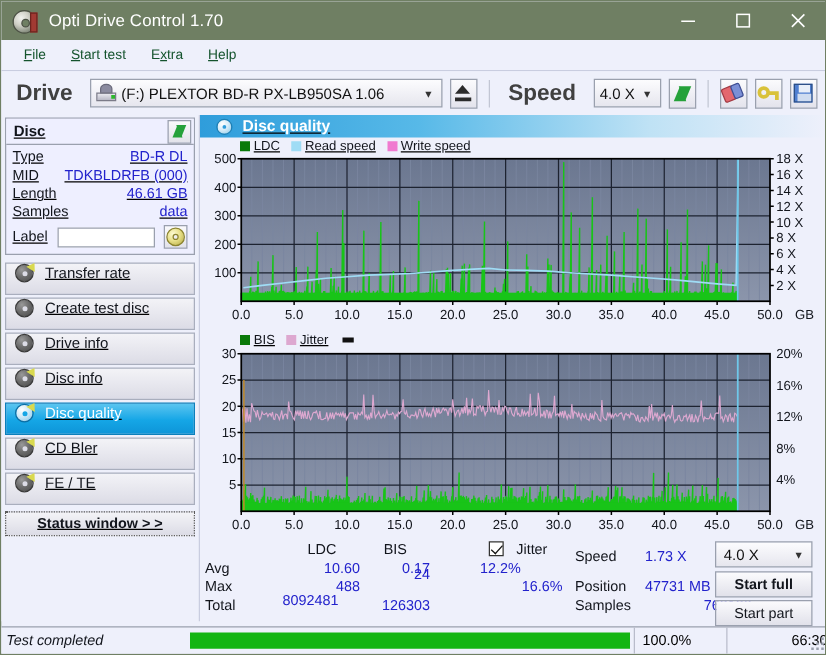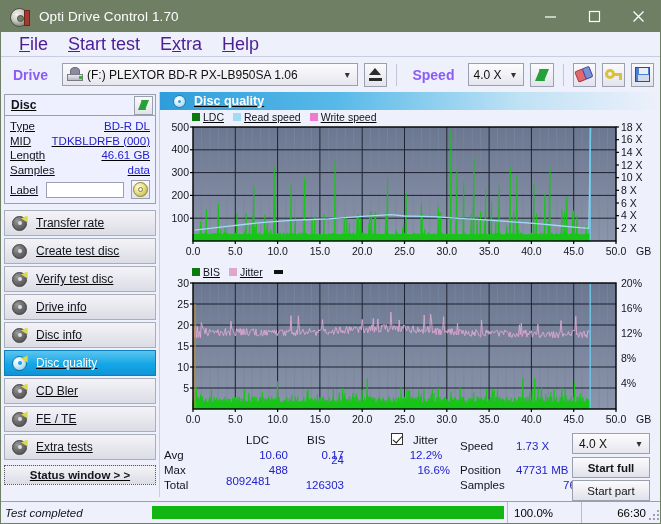--- a/index.html
+++ b/index.html
@@ -25,25 +25,25 @@
   }
   .tb-red{position:absolute;left:15px;top:3px;width:4px;height:14px;background:#a23a33;border:1px solid #6d241f;}
   .tb-title{font-size:13.5px;letter-spacing:.1px;}
   .wctrls{position:absolute;right:0;top:0;height:31px;display:flex;}
   .wbtn{width:44px;height:31px;display:flex;align-items:center;justify-content:center;
         color:#fff;font-size:14px;line-height:1;}
   .wbtn svg{display:block;}
   
   .menubar{height:24px;background:#eef0fb;display:flex;align-items:center;
            border-bottom:1px solid #c9cde0;padding-left:8px;}
-  .menuitem{font-size:18px;color:#4c1d95;padding:2px 10px;}
+  .menuitem{font-size:11px;color:#14532d;padding:2px 10px;}
   .menuitem u{text-decoration:underline;}
   
   .toolbar{height:35px;background:#eef0fb;display:flex;align-items:center;padding:0 6px;gap:6px;}
-  .tb-label{font-size:14px;font-weight:bold;color:#8b5cf6;margin:0 8px 0 6px;}
+  .tb-label{font-size:18px;font-weight:bold;color:#404040;margin:0 8px 0 6px;}
   .combo{
     height:23px;background:linear-gradient(#fcfcfe,#e6e6ee);border:1px solid #9aa0ae;
     display:flex;align-items:center;font-size:12px;color:#111;padding:0 0 0 4px;box-sizing:border-box;
   }
   .combo .cv{flex:1;white-space:nowrap;overflow:hidden;}
   .combo .arrow{width:20px;text-align:center;color:#333;font-size:10px;}
   #drive-combo{width:308px;}
   #speed-combo{width:58px;}
   .drv-icon{width:17px;height:15px;position:relative;margin-right:3px;}
   .drv-icon i{position:absolute;display:block;}
@@ -86,21 +86,21 @@
   .labelrow{display:flex;align-items:center;justify-content:space-between;margin-top:3px;}
   .labelrow .k{font-size:11.5px;color:#12151c;}
   .label-input{width:78px;height:16px;background:#fff;border:1px solid #9aa0ae;box-sizing:border-box;}
   .cdbtn{width:19px;height:19px;border:1px solid #9aa0ae;background:linear-gradient(#fafafc,#e2e2ea);
          display:flex;align-items:center;justify-content:center;box-sizing:border-box;}
   .mini-disc{width:13px;height:13px;border-radius:50%;
     background:radial-gradient(circle at 35% 32%,#fdfbd4 0%,#e8e08a 45%,#b3a93f 100%);border:1px solid #8c8430;position:relative;}
   .mini-disc:after{content:"";position:absolute;left:4px;top:4px;width:3px;height:3px;border-radius:50%;background:#eee;border:1px solid #8c8430;}
   .navlist{margin:6px 3px 0 3px;}
   .navitem{height:26px;margin-bottom:2px;border:1px solid #a9aebd;box-sizing:border-box;
-           background:linear-gradient(#f3f3f7,#dcdce6);display:flex;align-items:center;padding-left:7px;}
+           background:linear-gradient(#f3f3f7,#dcdce6);display:flex;align-items:flex-start;padding-left:7px;}
   .navitem.sel{background:linear-gradient(#5bc5f0,#15a6e6 55%,#0e95d8);border-color:#0b7fbb;}
   .navitem .nlab{font-size:12px;color:#12151c;margin-left:9px;}
   .navitem.sel .nlab{color:#fff;}
   .nicon{width:15px;height:15px;border-radius:50%;
     background:radial-gradient(circle at 35% 30%,#9a9a9a 0%,#6d6d6d 45%,#4a4a4a 100%);
     border:1px solid #3b3b3b;position:relative;box-sizing:border-box;flex:none;}
   .nicon:after{content:"";position:absolute;left:4.5px;top:4.5px;width:4px;height:4px;border-radius:50%;background:#dcdce6;}
   .navitem.sel .nicon{background:radial-gradient(circle at 35% 30%,#fff 0%,#cfe9f7 45%,#7fc2e4 100%);border-color:#0b6fa6;}
   .navitem.sel .nicon:after{background:#15a6e6;}
   .nicon b{position:absolute;right:-4px;top:-2px;width:0;height:0;border-left:4px solid transparent;
@@ -132,21 +132,21 @@
   .btn.b{font-weight:bold;}
   
   .statusbar{position:absolute;left:0;bottom:0;width:661px;height:22px;background:#eef0fb;
     border-top:1px solid #9aa0ae;box-sizing:border-box;display:flex;align-items:center;}
   .sb-cell{height:21px;display:flex;align-items:center;box-sizing:border-box;}
   .sb-text{width:148px;padding-left:4px;font-size:11.5px;color:#12151c;font-style:italic;}
   .sb-prog{width:358px;padding:0 3px;}
   .sb-prog .bar{width:100%;height:13px;background:#e3e3e8;border:0;}
   .sb-prog .fill{height:13px;background:#13b513;}
   .sb-pct{width:74px;border-left:1px solid #b9bccb;padding-left:6px;font-size:11.5px;}
-  .sb-time{flex:1;border-left:1px solid #b9bccb;justify-content:flex-end;padding-right:16px;font-size:11.5px;}
+  .sb-time{flex:1;border-left:1px solid #b9bccb;justify-content:flex-end;padding-right:0;font-size:11.5px;}
   .grip{position:absolute;right:3px;bottom:3px;width:10px;height:10px;}
   .grip i{position:absolute;width:2px;height:2px;background:#9aa0ae;}
 </style>
 </head>
 <body>
 
 <div id="app">
 
   <div class="titlebar">
     <div class="tb-icon">
@@ -277,26 +277,20 @@
           <span class="nicon">
               <b></b>
             </span>
           <span class="nlab">Transfer rate</span>
         </div>
         <div class="navitem">
           <span class="nicon"></span>
           <span class="nlab">Create test disc</span>
         </div>
         <div class="navitem">
-          <span class="nicon">
-              <b></b>
-            </span>
-          <span class="nlab">Verify test disc</span>
-        </div>
-        <div class="navitem">
           <span class="nicon"></span>
           <span class="nlab">Drive info</span>
         </div>
         <div class="navitem">
           <span class="nicon">
               <b></b>
             </span>
           <span class="nlab">Disc info</span>
         </div>
         <div class="navitem sel">
@@ -309,26 +303,20 @@
           <span class="nicon">
               <b></b>
             </span>
           <span class="nlab">CD Bler</span>
         </div>
         <div class="navitem">
           <span class="nicon">
               <b></b>
             </span>
           <span class="nlab">FE / TE</span>
-        </div>
-        <div class="navitem">
-          <span class="nicon">
-              <b></b>
-            </span>
-          <span class="nlab">Extra tests</span>
         </div>
       </div>
 
       <div class="statusbtn">Status window &gt; &gt;</div>
     </div>
 
     <div class="main">
 
       <div class="panel-head">
         <span class="ph-ico"></span>
@@ -615,21 +603,21 @@
 
       <div class="stats">
         <div class="hdr" style="left:86px;top:3px;">LDC</div>
         <div class="hdr" style="left:147px;top:3px;">BIS</div>
         <div style="position:absolute;left:231px;top:2px;"><span class="cbx"></span></div>
         <div class="hdr" style="left:253px;top:3px;">Jitter</div>
 
         <div class="hdr" style="left:4px;top:18px;">Avg</div>
         <div class="hdr num" style="left:84px;top:18px;width:44px;text-align:right">10.60</div>
         <div class="hdr num" style="left:140px;top:18px;width:44px;text-align:right">0.17</div>
-        <div class="hdr num" style="left:241px;top:18px;width:50px;text-align:center">12.2%</div>
+        <div class="hdr num" style="left:224px;top:18px;width:50px;text-align:left">12.2%</div>
 
         <div class="hdr" style="left:4px;top:33px;">Max</div>
         <div class="hdr num" style="left:84px;top:33px;width:44px;text-align:right">488</div>
         <div class="hdr num" style="left:140px;top:23px;width:44px;text-align:right">24</div>
         <div class="hdr num" style="left:240px;top:33px;width:50px;text-align:right">16.6%</div>
 
         <div class="hdr" style="left:4px;top:48px;">Total</div>
         <div class="hdr num" style="left:66px;top:44px;width:62px;text-align:left">8092481</div>
         <div class="hdr num" style="left:130px;top:48px;width:54px;text-align:right">126303</div>
 

